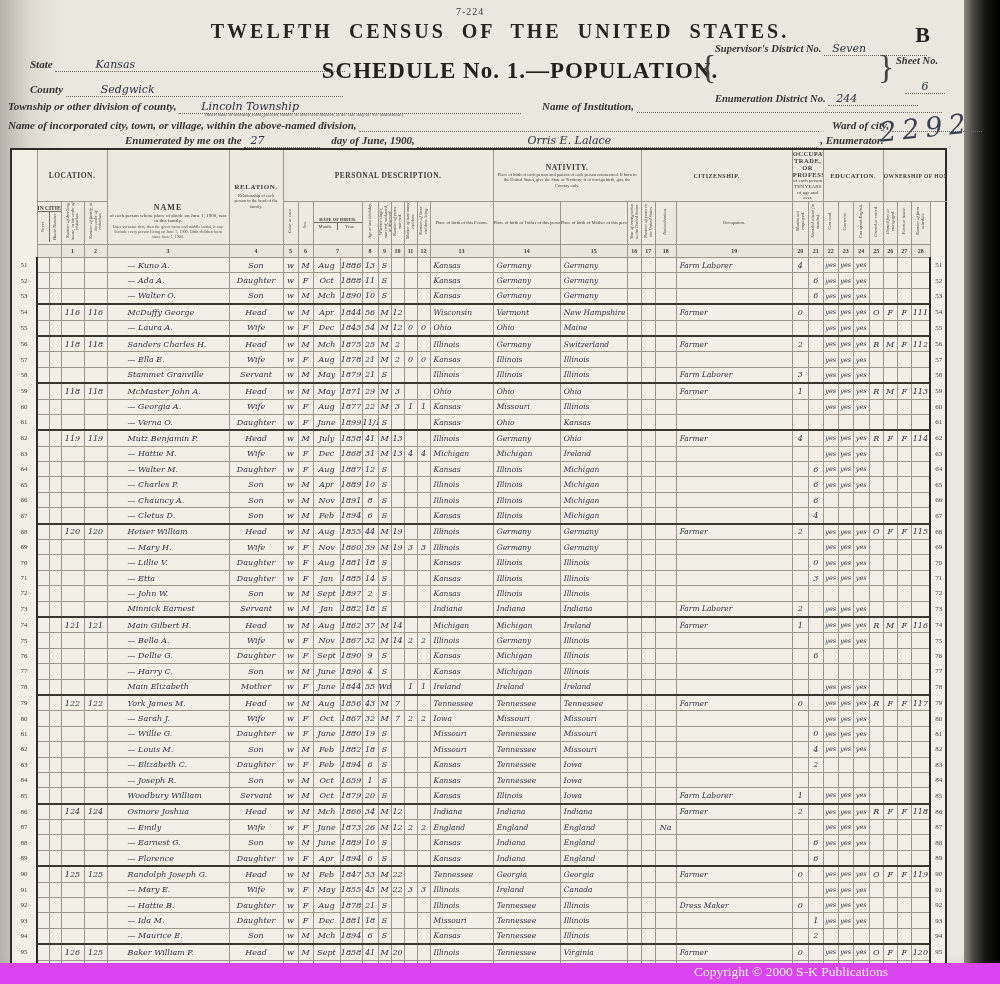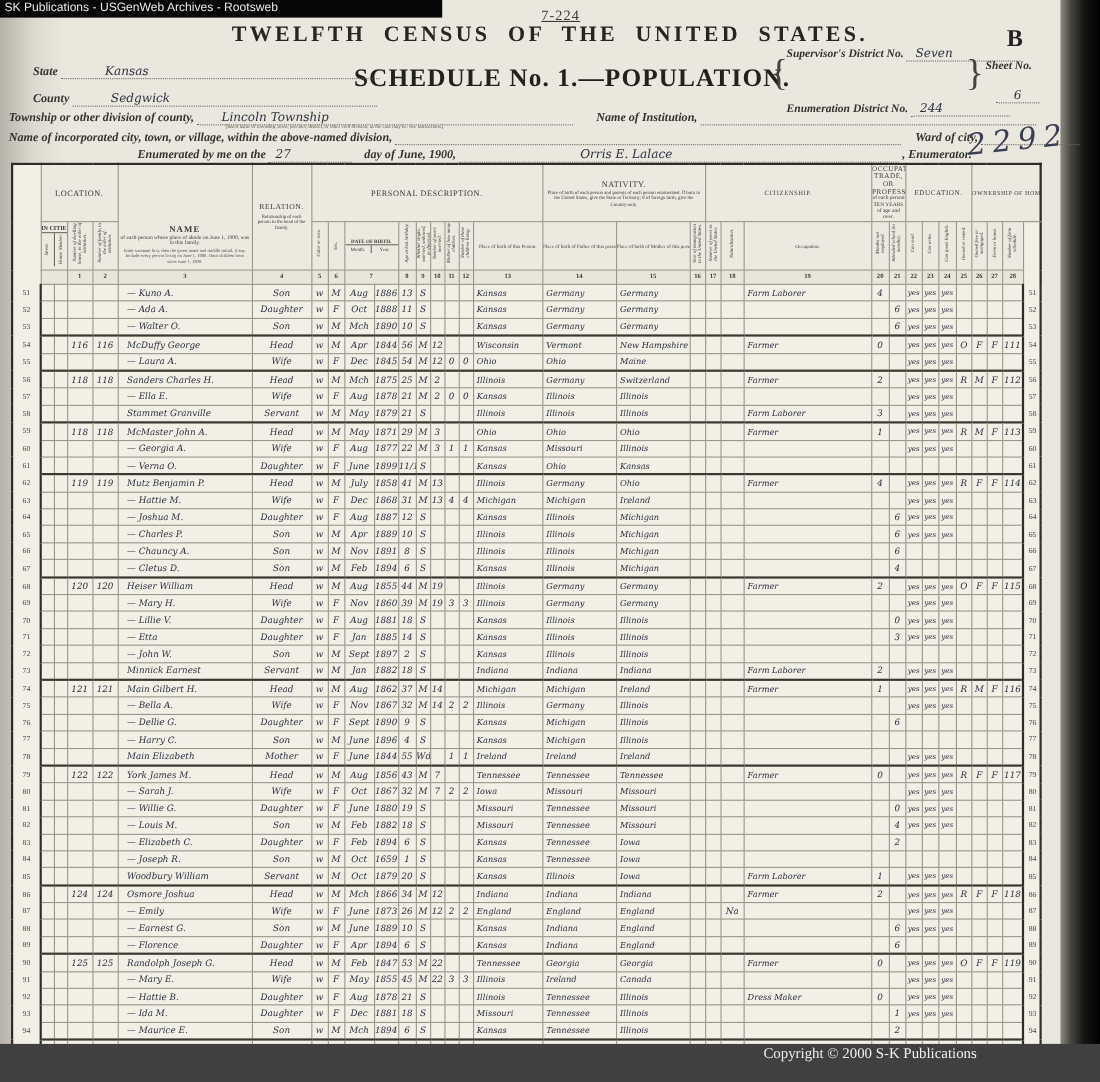--- a/index.html
+++ b/index.html
@@ -6,27 +6,27 @@
   .page{position:relative;width:1000px;height:984px;background:#eae7df;overflow:hidden;
         font-family:"Liberation Serif",serif;color:#3a3a36;}
   .page::before{content:"";position:absolute;inset:0;
         background:linear-gradient(90deg,rgba(120,115,105,.45) 0,rgba(120,115,105,.12) 30px,rgba(0,0,0,0) 60px),
                    linear-gradient(0deg,rgba(100,95,88,.25) 0,rgba(0,0,0,0) 30px);
         pointer-events:none;}
   .edge-right{position:absolute;right:0;top:0;width:36px;height:100%;
         background:linear-gradient(90deg,#8d8a83 0,#4a4843 25%,#141412 60%,#000 100%);}
   .bar-top{position:absolute;left:0;top:0;width:398px;height:16px;background:#060606;color:#e9e9e9;
         font-family:"Liberation Sans",sans-serif;font-size:11px;line-height:15px;padding-left:4px;z-index:9;}
-  .bar-bottom{position:absolute;left:0;bottom:0;width:100%;height:35px;background:#404040;z-index:9;}
+  .bar-bottom{position:absolute;left:0;bottom:0;width:100%;height:21px;background:#d946ef;z-index:9;}
   .bar-bottom .copy{position:absolute;right:112px;top:1px;color:#f0f0f0;font-size:13.5px;
         font-family:"Liberation Serif",serif;}
 
   
   .fh{position:absolute;left:0;top:0;width:100%;height:148px;font-size:11px;}
-  .formno{position:absolute;left:492px;top:6px;font-size:13px;letter-spacing:1px;text-decoration:underline;}
+  .formno{position:absolute;left:456px;top:6px;font-size:10px;letter-spacing:1px;}
   .title{position:absolute;left:0;top:20px;width:100%;text-align:center;font-size:20px;font-weight:bold;
          letter-spacing:3px;word-spacing:8px;color:#26261f;}
   .pageletter{position:absolute;right:70px;top:22px;font-size:22px;font-weight:bold;color:#222;}
   .schedule{position:absolute;left:310px;top:58px;width:420px;text-align:center;font-size:23px;
          font-weight:bold;letter-spacing:1px;color:#22221c;}
   .lbl{font-style:italic;font-weight:bold;color:#33332e;}
   .dotline{display:inline-block;border-bottom:1px dotted #6a6a62;}
   .hw{font-style:italic;color:#2b3040;font-family:"DejaVu Serif",serif;}
   .hline{position:absolute;white-space:nowrap;}
   .brace{font-size:34px;font-weight:normal;color:#44443e;position:absolute;line-height:30px;}
@@ -34,59 +34,56 @@
   .stamp{position:absolute;right:28px;top:112px;font-size:27px;transform:rotate(-6deg);
          letter-spacing:6px;color:#3a4052;font-style:italic;font-family:"DejaVu Serif",serif;}
 
   
   table.census{position:absolute;left:10px;top:148px;width:935px;border-collapse:collapse;
         table-layout:fixed;background:#f2efe6;}
   table.census th,table.census td{border:1px solid #9b958a;padding:0;overflow:hidden;
         white-space:nowrap;text-align:center;vertical-align:middle;}
   table.census{border:2px solid #2e2c28;}
   thead th{background:#ece9e0;color:#3c3b35;font-weight:normal;border-color:#6f6a60;}
-  thead .grp{font-size:7.5px;font-weight:normal;letter-spacing:.5px;}
+  thead .grp{font-size:7.5px;font-weight:bold;letter-spacing:.5px;}
   thead .note{font-size:4.4px;line-height:1.15;white-space:normal;font-weight:normal;}
   thead .leaf{font-size:4.6px;white-space:normal;line-height:1.15;}
   .vt{writing-mode:vertical-rl;transform:rotate(180deg);font-size:4.4px;line-height:1.05;
       white-space:normal;max-height:38px;display:inline-block;}
   thead .numrow th{font-size:6px;height:12px;font-weight:bold;background:#e8e5db;}
   .inc-t{font-size:5.5px;font-weight:bold;border-bottom:1px solid #6f6a60;}
   .inc-b{display:flex;height:30px;}
   .inc-b span{flex:1;display:flex;align-items:center;justify-content:center;}
   .inc-b span:first-child{border-right:1px solid #6f6a60;}
   .dob-t{font-size:4.6px;font-weight:bold;border-bottom:1px solid #6f6a60;}
   .dob-b{display:flex;font-size:4.6px;}
   .dob-b span{flex:1;padding:1px 0;}
   .dob-b span:first-child{border-right:1px solid #6f6a60;}
   .namehead div{white-space:normal;}
   .nh1{font-size:8px;font-weight:bold;letter-spacing:1px;margin-top:48px;}
   .nh2{font-size:5px;padding:1px 2px;}
   .nh3{font-size:4.2px;padding:0 2px;color:#55544c;}
 
   tbody td{height:14.4px;font-size:8px;color:#2b3040;}
   tbody td.hw{font-style:italic;font-family:"DejaVu Serif",serif;}
-  tbody td.nm{text-align:left;padding-left:8px;}
+  tbody td.nm{text-align:left;padding-left:20px;}
   tbody td.pl{text-align:left;padding-left:3px;font-size:7.5px;}
   tbody td.ys{font-size:6.5px;}
   tbody td.mg{border-top:none;border-bottom:none;background:transparent;font-style:normal;
         font-family:"Liberation Serif",serif;font-size:7px;color:#44433d;}
   tbody td.mg.l{border-left:none;border-right:2px solid #2e2c28;}
   tbody td.mg.r{border-right:none;border-left:2px solid #2e2c28;}
   tbody tr.hh td{border-top:2px solid #3a372f;}
   tbody tr.hh td.mg{border-top:none;}
 </style>
 </head>
 <body>
 
 <div class="page">
 
-  <div class="bar-top">
-    <span>SK Publications - USGenWeb Archives - Rootsweb</span>
-  </div>
 
   <div class="edge-right"></div>
 
   <div class="fh">
     <div class="formno">7-224</div>
     <div class="title">TWELFTH CENSUS OF THE UNITED STATES.</div>
     <div class="pageletter">B</div>
     <div class="schedule">SCHEDULE No. 1.—POPULATION.</div>
 
     <div class="hline" style="left:30px;top:83px;">
@@ -737,21 +734,21 @@
           <td class="hw"></td>
           <td class="hw"></td>
           <td class="mg r">63</td>
         </tr>
         <tr>
           <td class="mg l">64</td>
           <td class=""></td>
           <td class=""></td>
           <td class="hw"></td>
           <td class="hw"></td>
-          <td class="hw nm">— Joshua M.</td>
+          <td class="hw nm">— Walter M.</td>
           <td class="hw">Daughter</td>
           <td class="hw">w</td>
           <td class="hw">F</td>
           <td class="hw">Aug</td>
           <td class="hw">1887</td>
           <td class="hw">12</td>
           <td class="hw">S</td>
           <td class="hw"></td>
           <td class="hw"></td>
           <td class="hw"></td>

